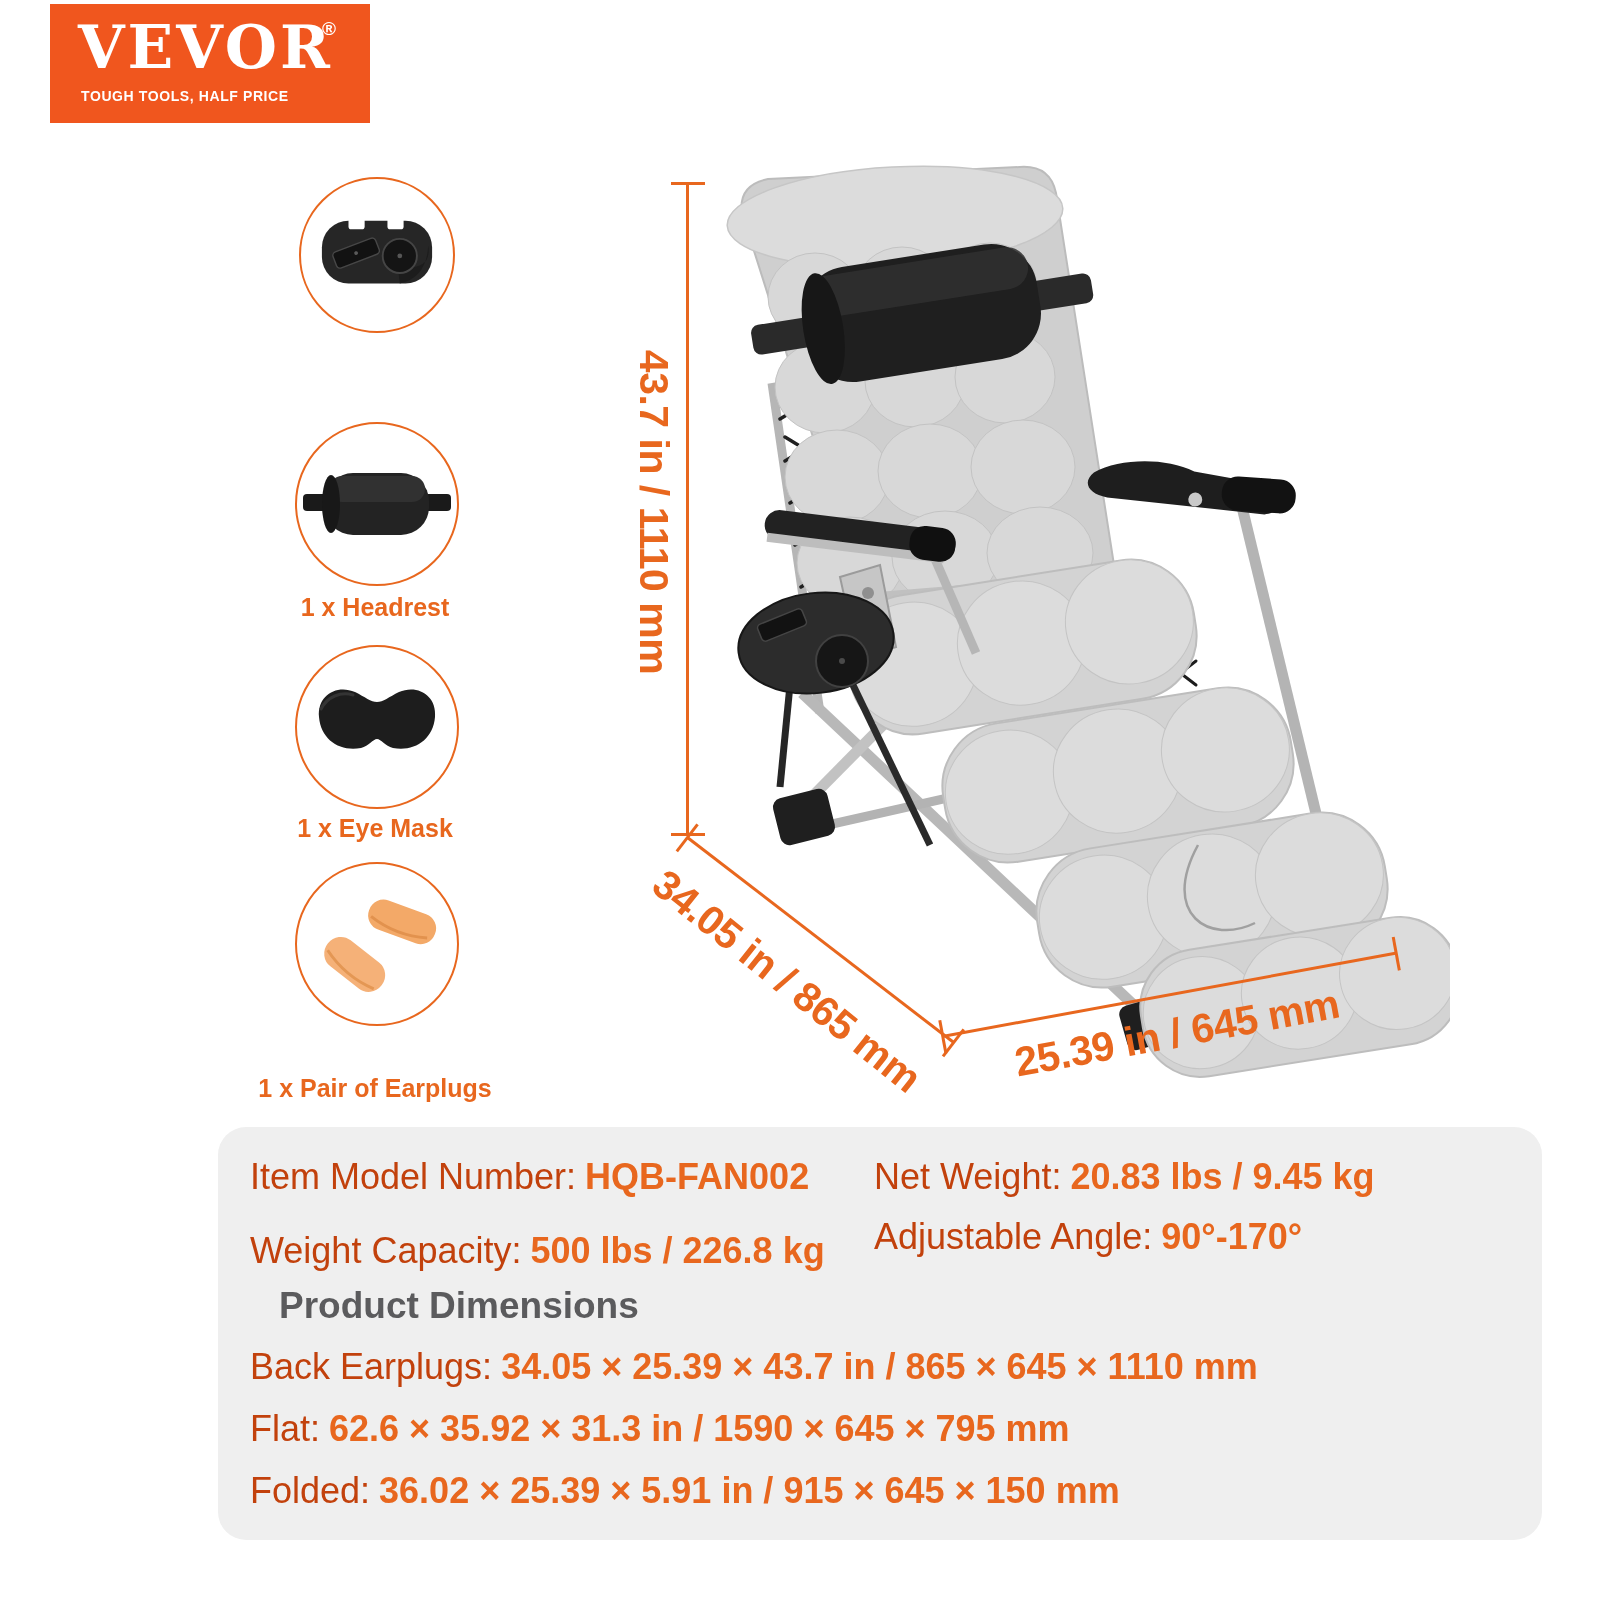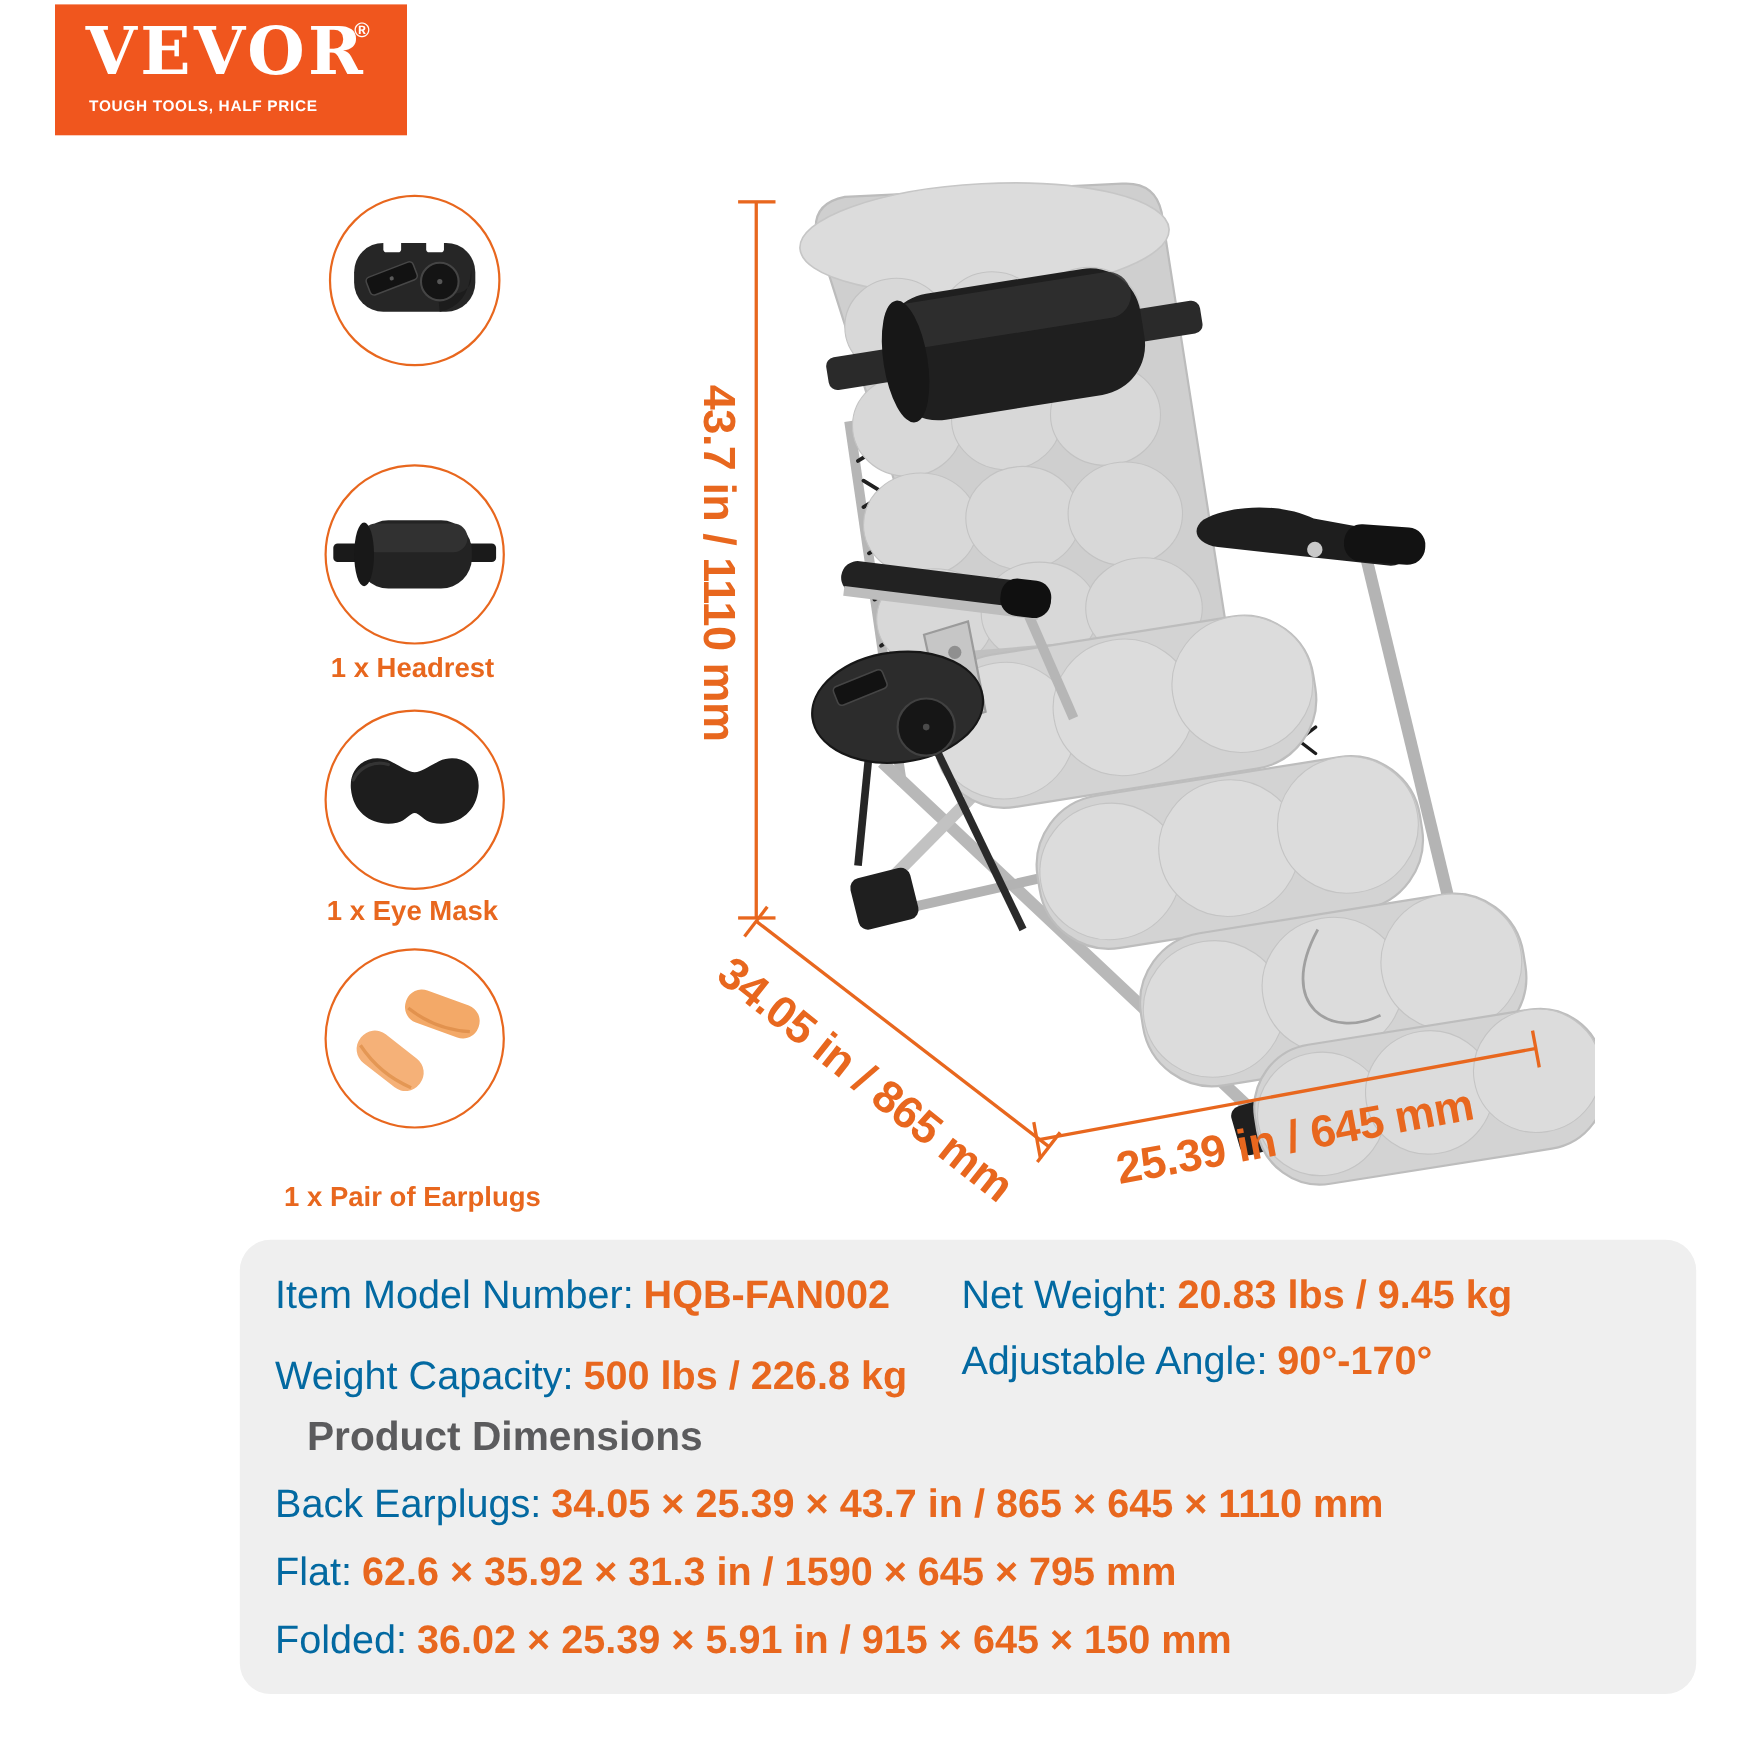--- a/index.html
+++ b/index.html
@@ -27,21 +27,21 @@
   .dim-line .cap.s{left:-1px;} .dim-line .cap.e{right:-1px;}
   .dim-line-v{position:absolute;background:#e8671e;width:3px;}
   .dim-line-v .cap{position:absolute;background:#e8671e;height:3px;width:34px;left:-15.5px;}
   .dim-line-v .cap.s{top:-1px;} .dim-line-v .cap.e{bottom:-1px;}
   .dim-text{position:absolute;color:#e8671e;font-weight:bold;font-size:41px;
             letter-spacing:-0.5px;white-space:nowrap;text-align:center;}
 
   
   .panel{left:218px;top:1127px;width:1324px;height:413px;background:#efefef;border-radius:28px;}
   .spec-row{position:absolute;font-size:36px;white-space:nowrap;}
-  .spec-label{color:#0369a1;}
+  .spec-label{color:#c2410c;}
   .spec-value{color:#e8671e;font-weight:bold;margin-left:9px;}
   .spec-head{position:absolute;font-size:37px;font-weight:bold;color:#5b5b5d;white-space:nowrap;}
 </style>
 </head>
 <body>
 
 <div id="stage">
 
   <div class="abs logo">
     <div class="logo-name">VEVOR</div>

